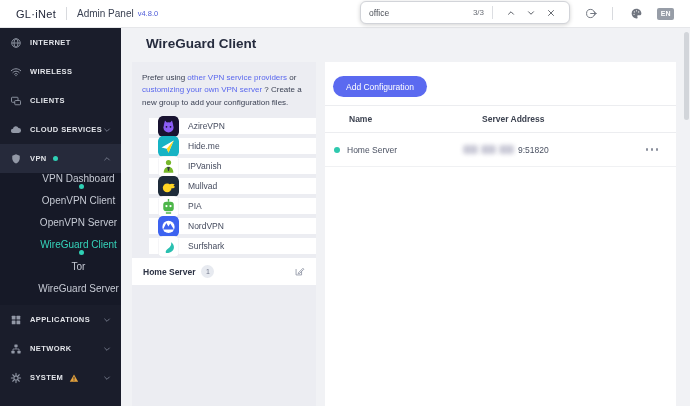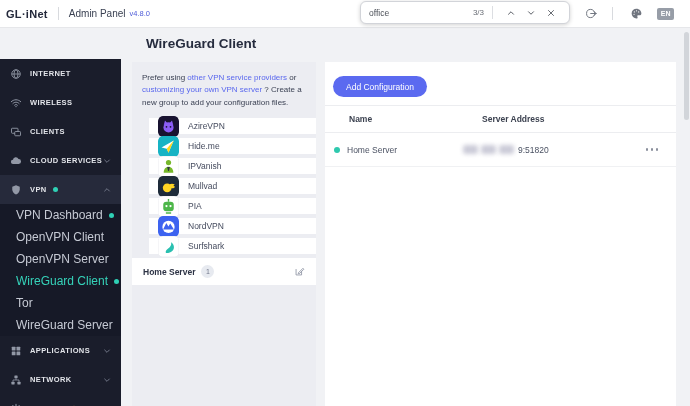--- a/index.html
+++ b/index.html
@@ -3,21 +3,21 @@
 <meta charset="utf-8">
 <style>
   * { margin:0; padding:0; box-sizing:border-box; }
   html,body { width:690px; height:406px; }
   body { font-family:"Liberation Sans", sans-serif; }
   .screen { position:relative; width:690px; height:406px; background:#f1f2f5; overflow:hidden; }
 
   
   .topbar { position:absolute; top:0; left:0; right:0; height:28px; background:#fff;
             border-bottom:1px solid #e6e7ea; display:flex; align-items:center; z-index:5; }
-  .logo { margin-left:6px; font-size:11px; font-weight:bold; color:#23283a; letter-spacing:.3px; }
+  .logo { margin-left:16px; font-size:11px; font-weight:normal; color:#23283a; letter-spacing:.3px; }
   .logo-div { width:1px; height:13px; background:#d8dade; margin:0 10px; }
   .app-title { font-size:10px; color:#3a4152; }
   .version { font-size:7.5px; color:#4d5bd8; margin-left:4px; }
   .tb-spacer { flex:1; }
   .tb-icon { width:14px; height:14px; display:inline-flex; align-items:center; justify-content:center; margin-left:16px; }
   .tb-icon svg { width:13px; height:13px; }
   .tb-div { width:1px; height:13px; background:#d8dade; margin-left:14px; }
   .lang-badge { background:#979da7; color:#fff; font-size:7px; font-weight:bold;
                 padding:2.5px 3.5px; border-radius:2px; margin:0 16px 0 14px; }
 
@@ -25,32 +25,32 @@
   .findbar { position:absolute; left:360px; top:1px; width:210px; height:23px; background:#fff;
              border:1px solid #d2d4d9; border-radius:6px; box-shadow:0 1px 4px rgba(0,0,0,.18);
              display:flex; align-items:center; padding:0 8px; z-index:10; }
   .find-query { font-size:8.5px; color:#4c5058; flex:1; }
   .find-count { font-size:8px; color:#6b6f77; }
   .find-div { width:1px; height:13px; background:#dcdee2; margin:0 8px; }
   .find-btn { width:14px; height:14px; display:flex; align-items:center; justify-content:center; margin:0 3px; }
   .find-btn svg { width:10px; height:10px; }
 
   
-  .sidebar { position:absolute; top:28px; left:0; width:121px; bottom:0; background:#1a1d2b;margin-top:31px; }
+  .sidebar { position:absolute; top:28px; left:0; width:121px; bottom:0; background:#1a1d2b; }
   .side-item { height:29px; display:flex; align-items:center; padding:0 10px;
                color:#e3e5ea; font-size:7.5px; font-weight:bold; letter-spacing:.4px; cursor:pointer; }
   .side-item.vpn-active { background:#262a3b; }
   .s-ico { width:12px; height:12px; margin-right:8px; display:inline-flex; }
   .s-ico svg { width:12px; height:12px; }
   .chev { margin-left:auto; display:inline-flex; }
   .chev svg { width:8px; height:8px; }
   .dot { width:5px; height:5px; border-radius:50%; background:#2fd0b5; margin-left:6px; flex:none; }
   .submenu { background:#161927; }
-  .sub-item { height:22px; display:flex; align-items:center; padding-left:16px;
-              color:#c6cad4; font-size:12px; cursor:pointer; }
+  .sub-item { height:22px; display:flex; align-items:center; padding-left:36px;
+              color:#c6cad4; font-size:10px; cursor:pointer;flex-direction:column; }
   .sub-item.active { color:#35d3ba; }
   .warn-ico { margin-left:6px; display:inline-flex; }
   .warn-ico svg { width:10px; height:10px; }
 
   
   .page-title { position:absolute; left:146px; top:36px; font-size:13.5px; font-weight:bold; color:#262c3e; }
 
   .left-panel { position:absolute; left:132px; top:62px; width:184px; bottom:0; background:#ecedf2; }
   .intro { padding:10px 10px 9px; font-size:8px; line-height:1.55; color:#3c4254; }
   .intro a { color:#5a68ee; text-decoration:none; cursor:pointer; }

